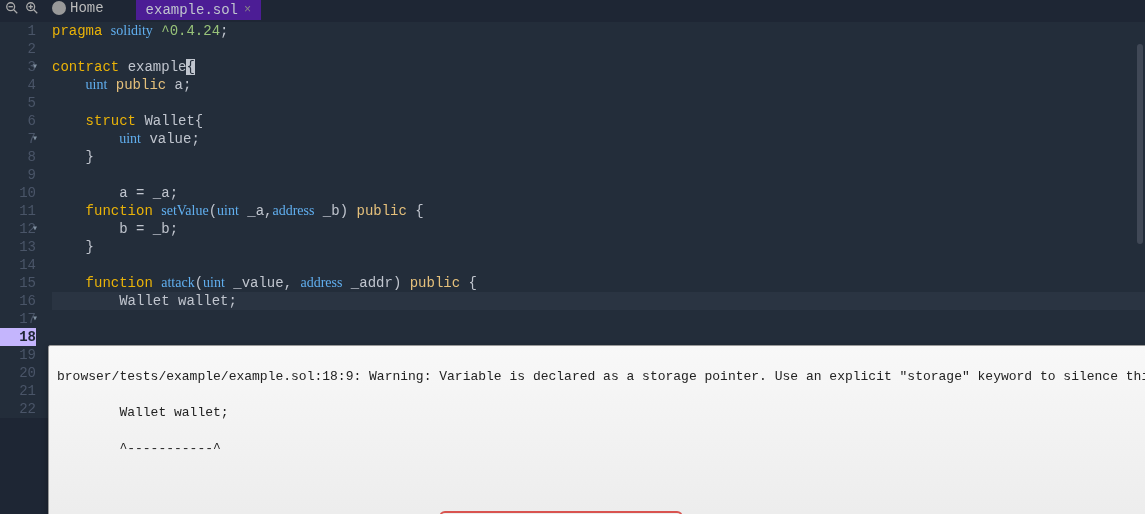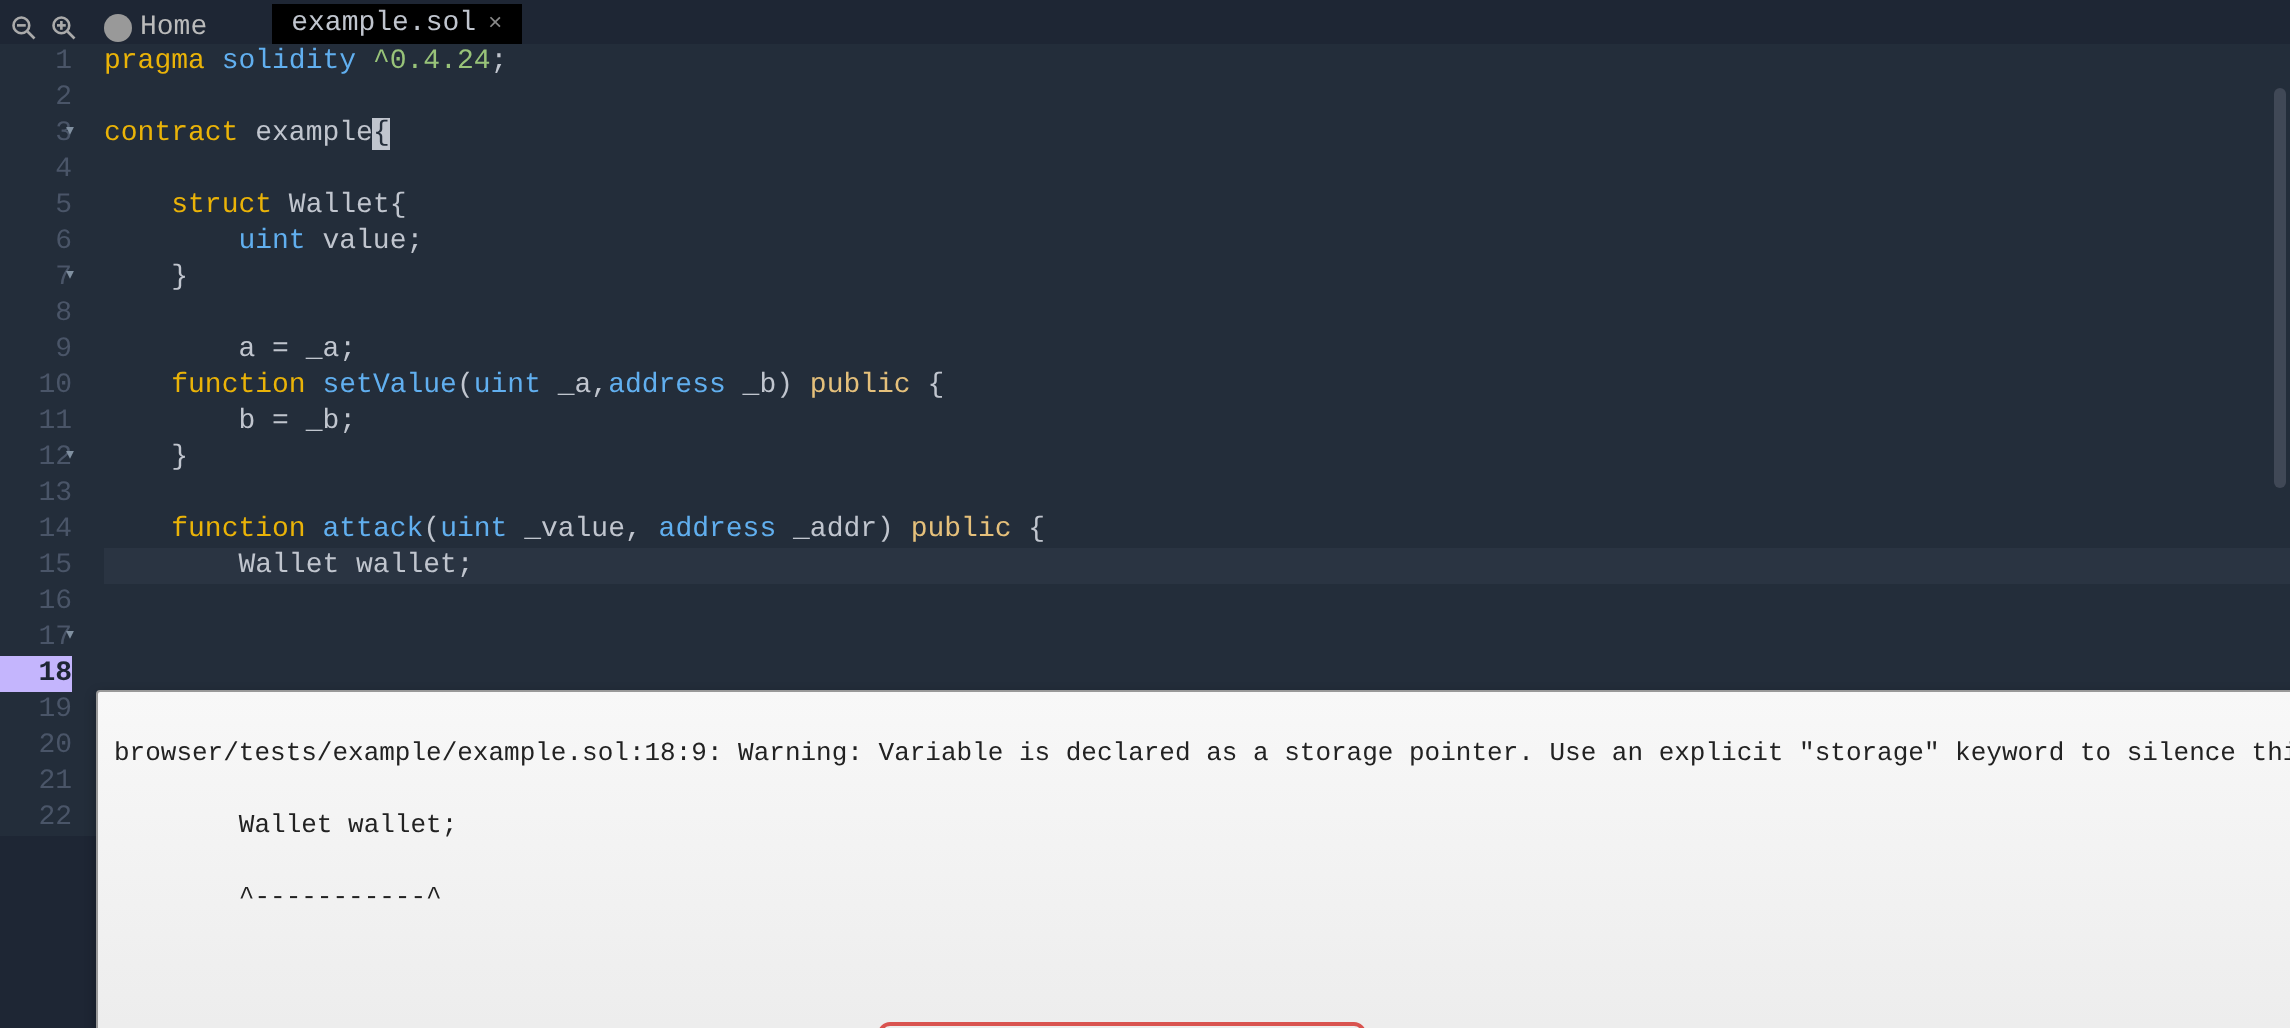--- a/index.html
+++ b/index.html
@@ -9,21 +9,21 @@
   font-size: 14px;
   color: #c0c5ce;
   width: 1145px;
   height: 514px;
   overflow: hidden;
 }
 .top-toolbar {
   height: 22px;
   background: #1e2634;
   display: flex;
-  align-items: flex-end;
+  align-items: flex-start;
   padding: 0 4px;
   gap: 4px;
 }
 .zoom-icon {
   width: 16px;
   height: 16px;
   display: flex;
   align-items: center;
   justify-content: center;
   color: #bbb;
@@ -36,21 +36,21 @@
   color: #bbb;
 }
 .home-icon {
   width: 14px;
   height: 14px;
   border-radius: 50%;
   background: #999;
   position: relative;
 }
 .file-tab {
-  background: #000000;
+  background: #4c1d95;
   padding: 2px 10px;
   display: flex;
   align-items: center;
   gap: 6px;
   color: #c0c5ce;
   margin-left: 20px;
 }
 .close-x {
   color: #888;
   font-size: 12px;
@@ -90,21 +90,21 @@
 }
 .code-line {
   height: 18px;
   line-height: 18px;
   white-space: pre;
 }
 .code-line.active-line {
   background: #2a3442;
 }
 .kw-purple { color: #eab308; }
-.kw-blue { color: #61afef; }
+.kw-blue { color: #61afef; font-family: Liberation Serif, serif; }
 .kw-yellow { color: #e5c07b; }
 .str-green { color: #98c379; margin-top: 12px; }
 .cursor-block {
   background: #c0c5ce;
   color: #232d3a;
 }
 .plain { color: #c0c5ce; }
 .paren { color: #c0c5ce; }
 
 .warning-tooltip {
@@ -189,20 +189,21 @@
     <div class="gutter-line"><span>19</span></div>
     <div class="gutter-line"><span>20</span></div>
     <div class="gutter-line"><span>21</span></div>
     <div class="gutter-line"><span>22</span></div>
   </div>
 
   <div class="code">
     <div class="code-line"><span class="kw-purple">pragma</span> <span class="kw-blue">solidity</span> <span class="str-green">^0.4.24</span><span class="plain">;</span></div>
     <div class="code-line"></div>
     <div class="code-line"><span class="kw-purple">contract</span> <span class="plain">example</span><span class="cursor-block">{</span></div>
+    <div class="code-line"><span class="plain">    </span><span class="kw-blue">uint</span> <span class="kw-yellow">public</span><span class="plain"> a;</span></div>
     <div class="code-line"></div>
     <div class="code-line"><span class="plain">    </span><span class="kw-purple">struct</span><span class="plain"> Wallet{</span></div>
     <div class="code-line"><span class="plain">        </span><span class="kw-blue">uint</span><span class="plain"> value;</span></div>
     <div class="code-line"><span class="plain">    </span><span class="plain">}</span></div>
     <div class="code-line"></div>
     <div class="code-line"><span class="plain">        </span><span class="plain">a = _a;</span></div>
     <div class="code-line"><span class="plain">    </span><span class="kw-purple">function</span> <span class="kw-blue">setValue</span><span class="paren">(</span><span class="kw-blue">uint</span><span class="plain"> _a,</span><span class="kw-blue">address</span><span class="plain"> _b</span><span class="paren">)</span> <span class="kw-yellow">public</span><span class="plain"> {</span></div>
     <div class="code-line"><span class="plain">        </span><span class="plain">b = _b;</span></div>
     <div class="code-line"><span class="plain">    </span><span class="plain">}</span></div>
     <div class="code-line"></div>

